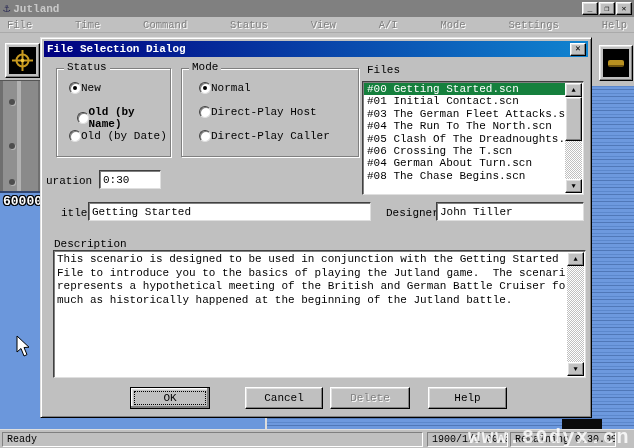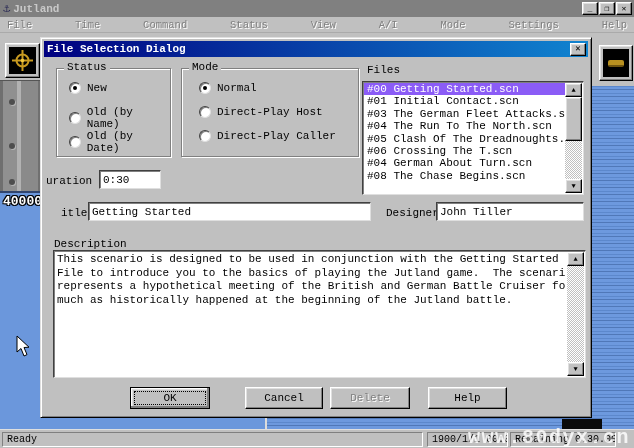--- a/index.html
+++ b/index.html
@@ -53,35 +53,35 @@
     background:linear-gradient(90deg,#000080,#1084d0);
     display:flex; align-items:center; padding-left:3px; }
   .dlg-title { color:#fff; font-weight:bold; font-size:11px; }
   .dlg-close { position:absolute; right:2px; top:1.5px; width:16px; height:13px; background:#c0c0c0;
     border:1px solid; border-color:#fff #000 #000 #fff;
     box-shadow:inset -1px -1px 0 #808080, inset 1px 1px 0 #dfdfdf;
     font-size:9px; font-weight:bold; line-height:11px; text-align:center; color:#000; }
 
   .groupbox { border:1px solid #808080; box-shadow:inset 1px 1px 0 #fff, 1px 1px 0 #fff; }
   .group-label { position:absolute; top:-8px; left:7px; background:#c0c0c0; padding:0 3px; font-size:11px; }
-  .radio-row { position:absolute; display:flex; align-items:center; gap:6px; }
+  .radio-row { position:absolute; display:flex; align-items:center; }
   .radio { width:12px; height:12px; border-radius:50%; background:#fff;
     border:1px solid; border-color:#404040 #dfdfdf #dfdfdf #404040;
     box-shadow:inset 1px 1px 0 #808080; display:flex; align-items:center; justify-content:center; }
   .radio.checked::after { content:""; width:4px; height:4px; border-radius:50%; background:#000; }
 
   .sunken { background:#fff; border:1px solid; border-color:#404040 #dfdfdf #dfdfdf #404040;
     box-shadow:inset 1px 1px 0 #808080; }
   .field { font-family:inherit; font-size:11px; padding:1px 3px; outline:none; }
   .label { font-size:11px; }
 
   .listbox { overflow:hidden; }
   .list-items { position:absolute; left:1px; top:1px; right:18px; bottom:1px; overflow:hidden; }
   .list-item { height:12.4px; line-height:12.4px; padding-left:3px; white-space:nowrap; overflow:hidden; font-size:11px; }
-  .list-item.selected { background:#8b5cf6; color:#fff; }
+  .list-item.selected { background:#15803d; color:#fff; }
 
   .checker { background:#c0c0c0;
     background-image:conic-gradient(#fff 25%, #c0c0c0 0 50%, #fff 0 75%, #c0c0c0 0);
     background-size:2px 2px; }
   .scrollbar { position:absolute; right:1px; top:1px; bottom:1px; width:17px; }
   .sb-btn { position:absolute; left:0; width:17px; height:14px; background:#c0c0c0;
     border:1px solid; border-color:#fff #000 #000 #fff;
     box-shadow:inset -1px -1px 0 #808080, inset 1px 1px 0 #dfdfdf;
     font-size:7px; text-align:center; line-height:13px; color:#000; }
   .sb-thumb { position:absolute; left:0; width:17px; background:#c0c0c0;
@@ -113,21 +113,21 @@
 </head>
 <body>
 
 <div class="abs sea-left"></div>
 <div class="abs sea-right"></div>
 <div class="abs stone">
   <div class="rivet abs" style="left:9px; top:18px;"></div>
   <div class="rivet abs" style="left:9px; top:62px;"></div>
   <div class="rivet abs" style="left:9px; top:98px;"></div>
 </div>
-<div class="abs scale-label">40000</div>
+<div class="abs scale-label">60000</div>
 <div class="abs black-bar"></div>
 
 <div class="abs tool-btn" style="left:5px; top:43px; width:35px; height:35px;">
   <div class="tool-inner" style="width:27px; height:27px;">
     <svg width="21" height="21" viewBox="0 0 21 21">
       <circle cx="10.5" cy="10.5" r="6" fill="none" stroke="#c89a20" stroke-width="2"></circle>
       <line x1="10.5" y1="0" x2="10.5" y2="21" stroke="#c89a20" stroke-width="2"></line>
       <line x1="0" y1="10.5" x2="21" y2="10.5" stroke="#c89a20" stroke-width="2"></line>
       <circle cx="10.5" cy="10.5" r="1.8" fill="#f0c840"></circle>
     </svg>
@@ -168,21 +168,21 @@
     <span class="dlg-title">File Selection Dialog</span>
     <div class="dlg-close">✕</div>
   </div>
 
   <div class="abs groupbox" style="left:15px; top:30px; width:115px; height:89px;">
     <span class="group-label">Status</span>
     <div class="radio-row" style="left:12px; top:13px;">
       <span class="radio checked"></span>
       <span class="label">New</span>
     </div>
-    <div class="radio-row" style="left:12px; top:37px;">
+    <div class="radio-row" style="left:20px; top:37px;font-weight:bold;">
       <span class="radio"></span>
       <span class="label">Old (by Name)</span>
     </div>
     <div class="radio-row" style="left:12px; top:61px;">
       <span class="radio"></span>
       <span class="label">Old (by Date)</span>
     </div>
   </div>
 
   <div class="abs groupbox" style="left:140px; top:30px; width:178px; height:89px;">

